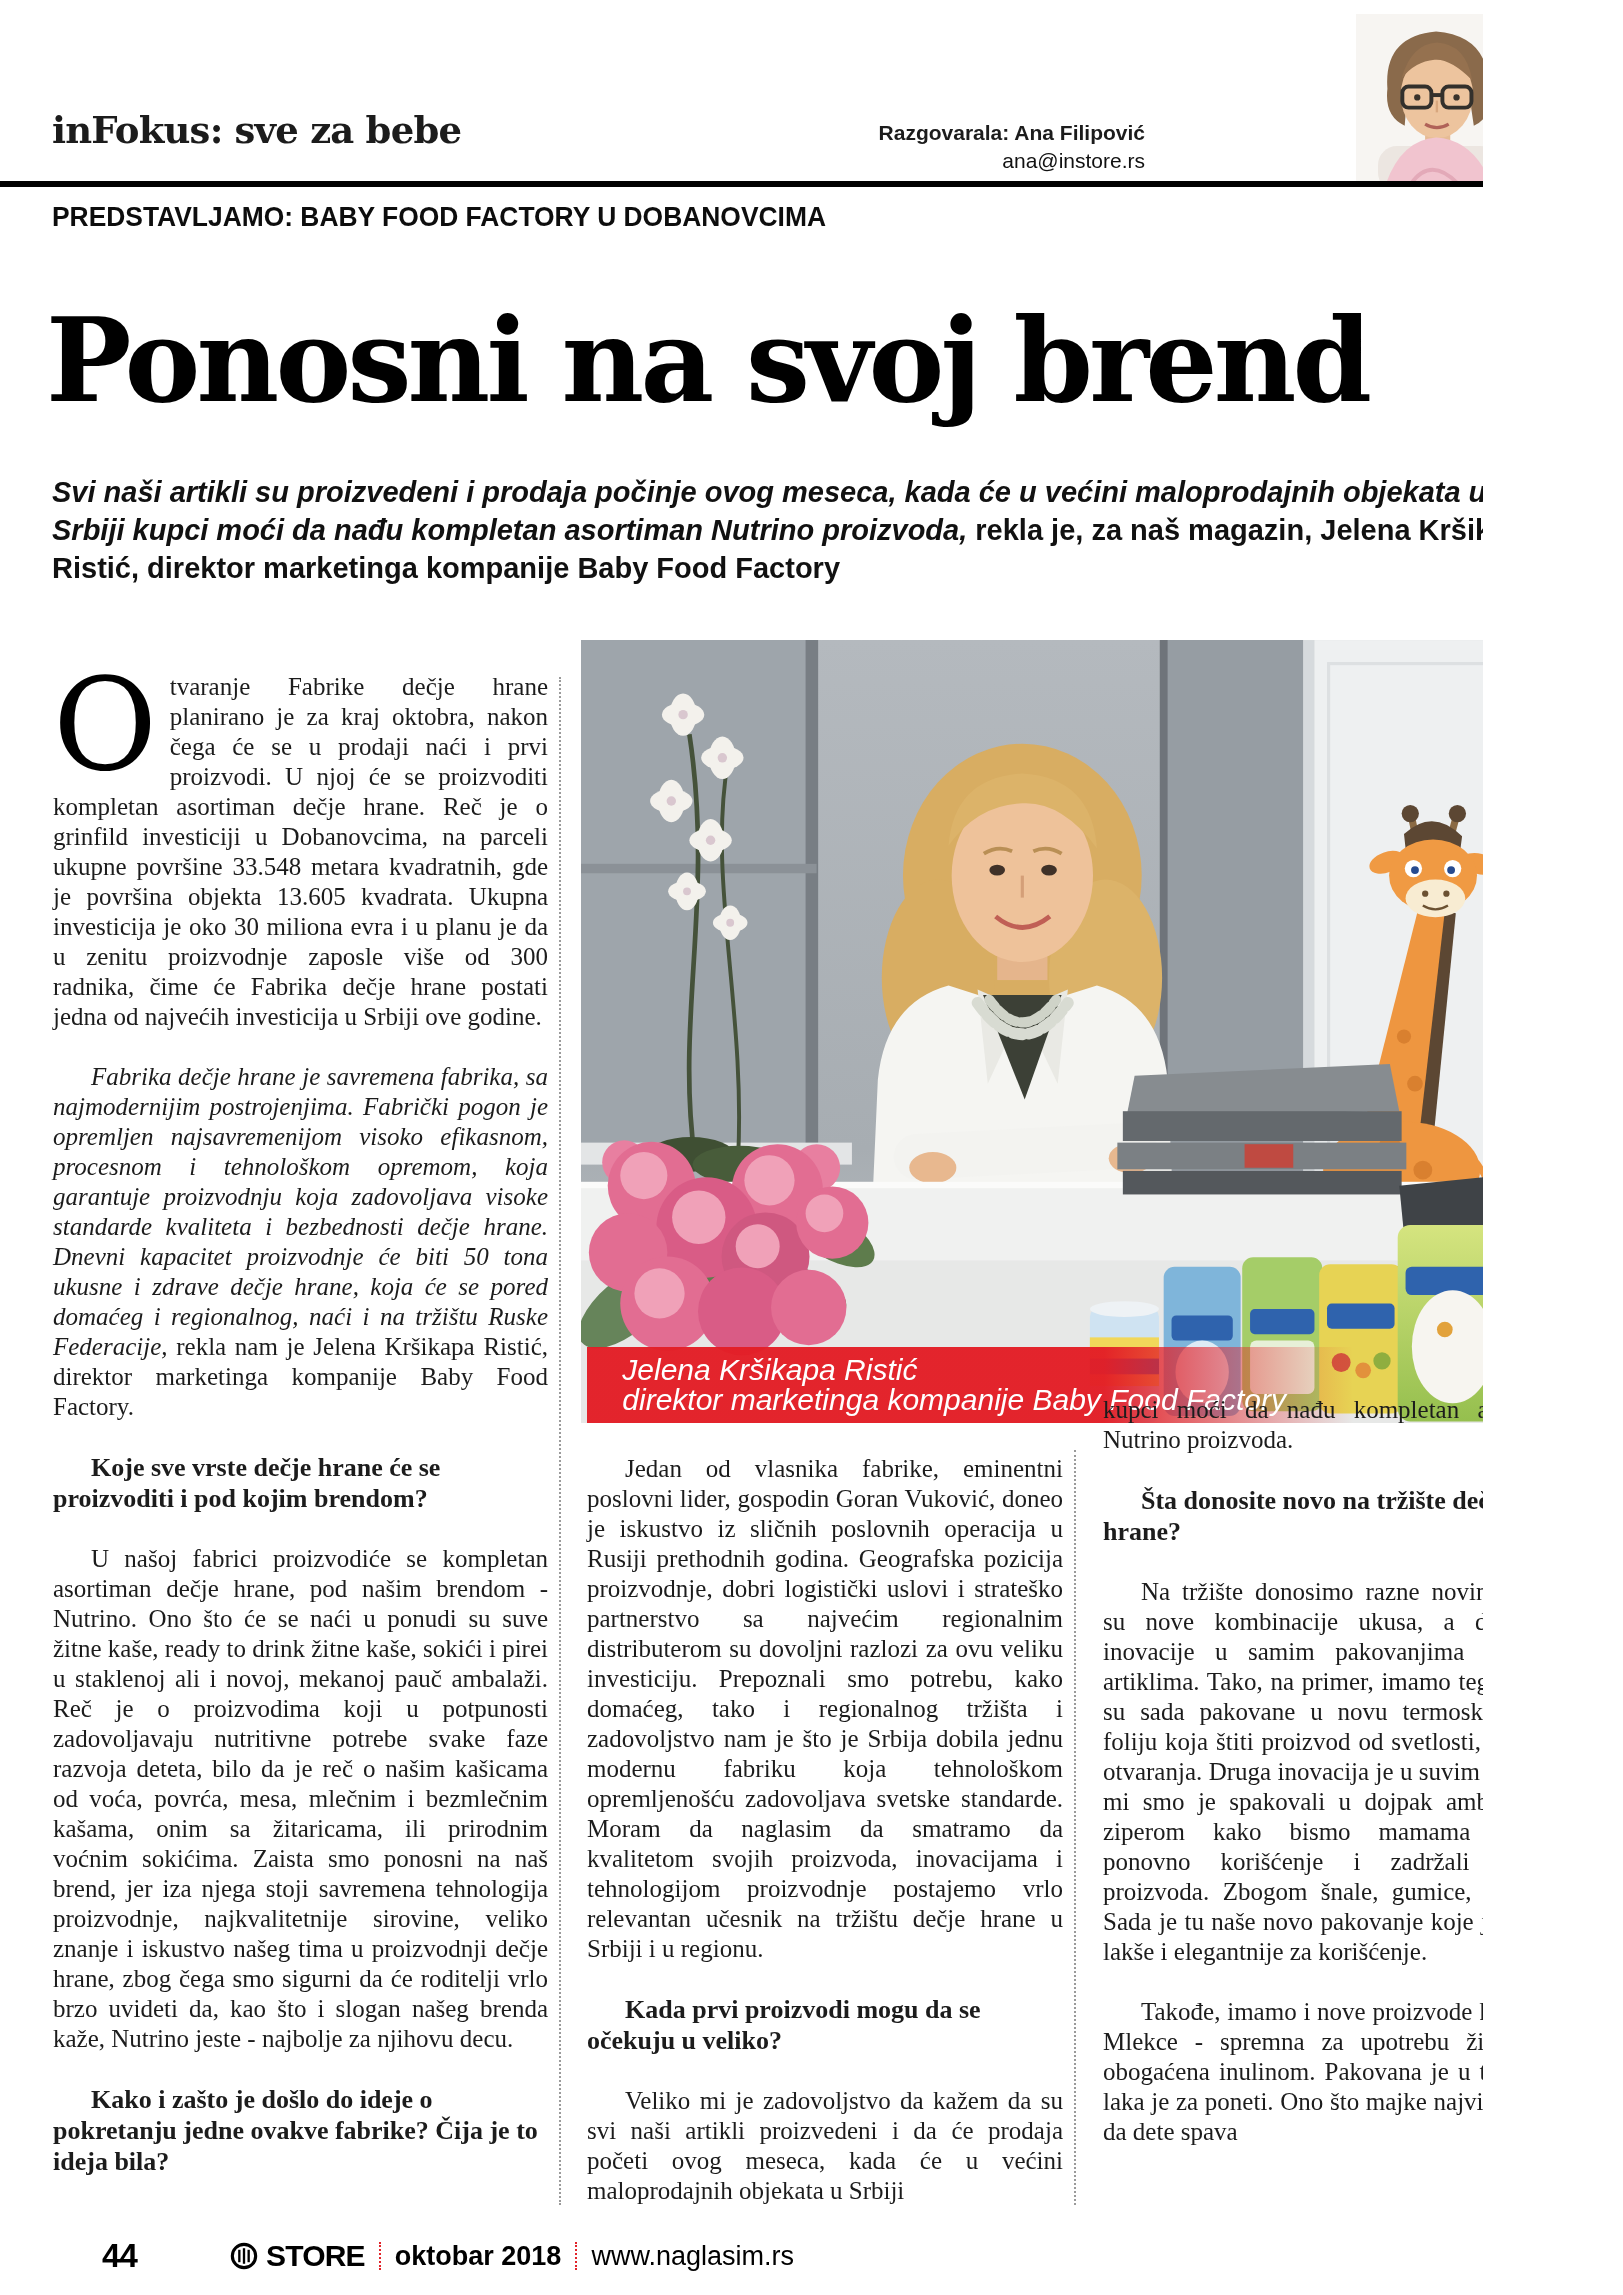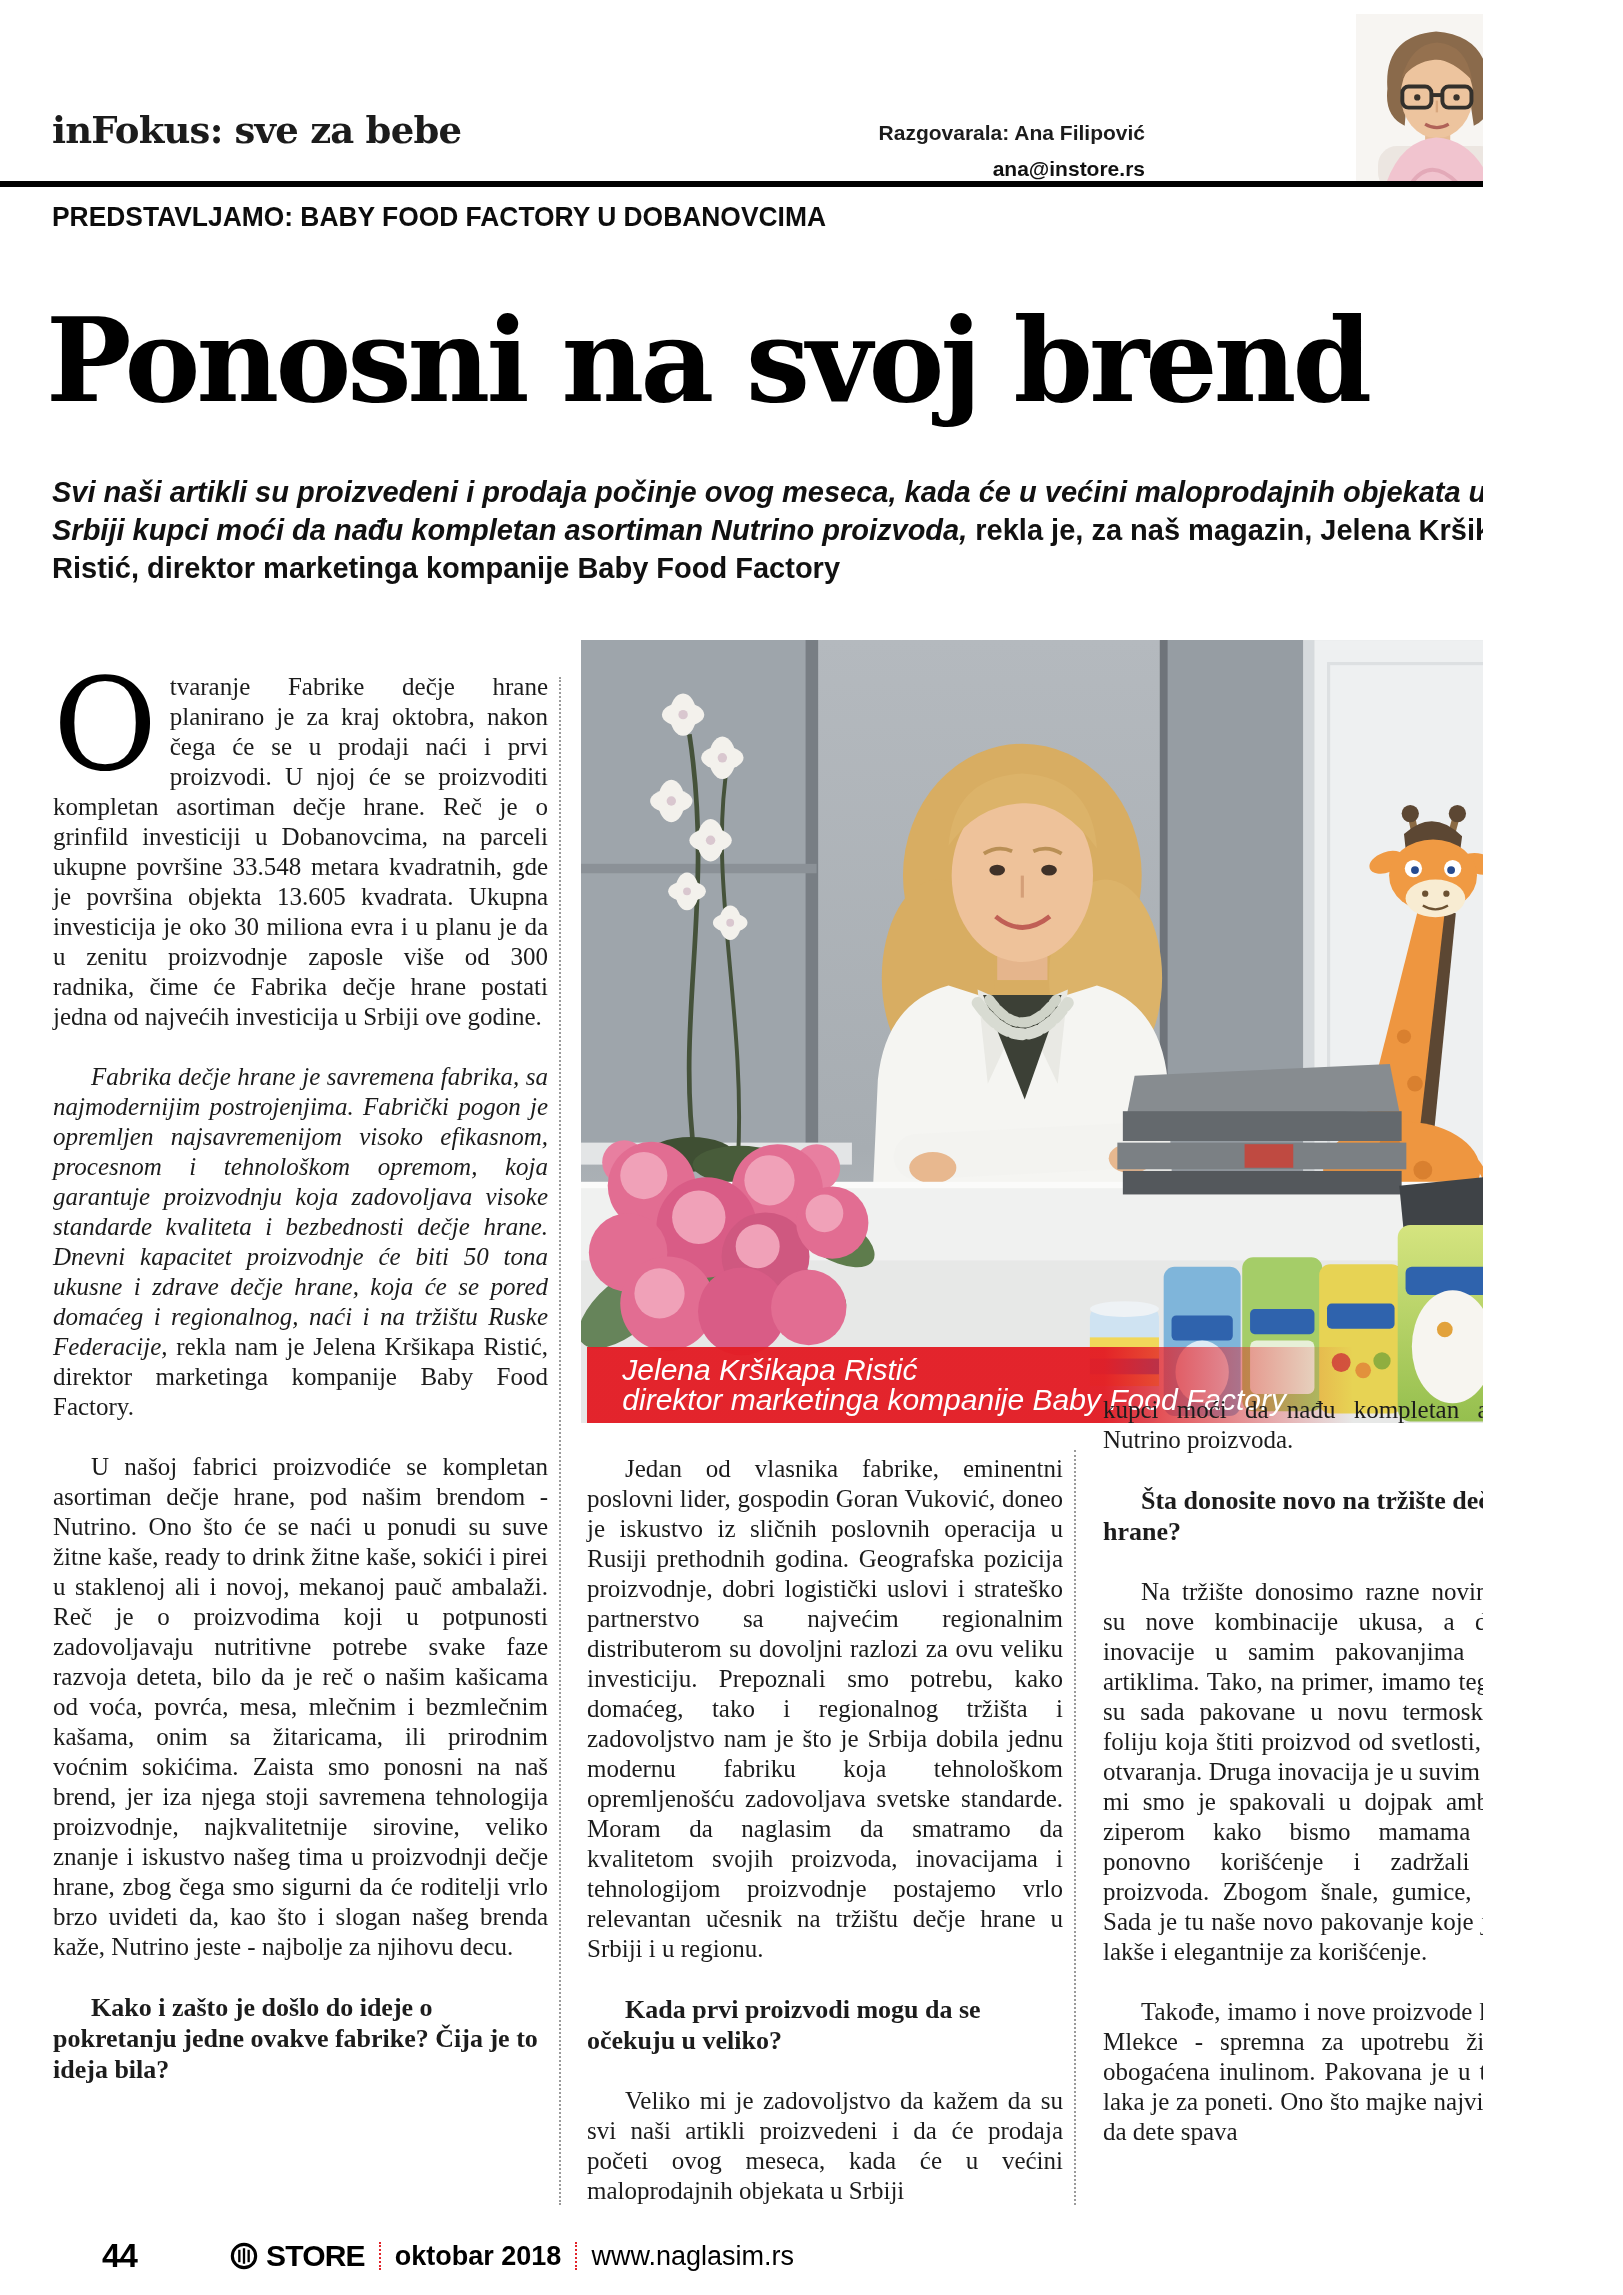--- a/index.html
+++ b/index.html
@@ -11,21 +11,21 @@
   .section-title {
     position:absolute; left:52px; top:108px;
     font-family:"DejaVu Serif", serif; font-weight:bold;
     font-size:37px; letter-spacing:-0.8px; white-space:nowrap;
   }
   .byline-block {
     position:absolute; right:338px; top:119px; text-align:right;
     font-family:"Liberation Sans", sans-serif; font-size:21px; line-height:27.5px;
   }
   .byline-name { font-weight:bold; }
-  .byline-email { font-weight:bold; color:#111; text-decoration:none; display:block;margin-top:8px; }
+  .byline-email { font-weight:normal; color:#111; text-decoration:none; display:block; }
   .author-photo {
     position:absolute; left:1356px; top:14px; width:161px; height:170px;
     background:#f7f5f2; overflow:hidden;
   }
   .top-rule { position:absolute; left:0; top:181px; width:1623px; height:5.5px; background:#000; }
   .kicker {
     position:absolute; left:52px; top:201px;
     font-family:"Liberation Sans", sans-serif; font-weight:bold; font-size:27.5px;
     transform:scaleX(0.96); transform-origin:left top; white-space:nowrap; color:#0d0d0d;
   }
@@ -127,20 +127,21 @@
   <div class="lead">
     <span class="it">Svi naši artikli su proizvedeni i prodaja počinje ovog meseca, kada će u većini maloprodajnih objekata u Srbiji kupci moći da nađu kompletan asortiman Nutrino proizvoda,</span><span> rekla je, za naš magazin, Jelena Kršikapa Ristić, direktor marketinga kompanije Baby Food Factory</span>
   </div>
 
   <div class="vdiv vdiv1"></div>
   <div class="vdiv vdiv2"></div>
 
   <div class="col col1">
     <p><span class="dropcap">O</span><span>tvaranje Fabrike dečje hrane planirano je za kraj oktobra, nakon čega će se u prodaji naći i prvi proizvodi. U njoj će se proizvoditi kompletan asortiman dečje hrane. Reč je o grinfild investiciji u Dobanovcima, na parceli ukupne površine 33.548 metara kvadratnih, gde je površina objekta 13.605 kvadrata. Ukupna investicija je oko 30 miliona evra i u planu je da u zenitu proizvodnje zaposle više od 300 radnika, čime će Fabrika dečje hrane postati jedna od najvećih investicija u Srbiji ove godine.</span></p>
     <p class="ind"><i>Fabrika dečje hrane je savremena fabrika, sa najmodernijim postrojenjima. Fabrički pogon je opremljen najsavremenijom visoko efikasnom, procesnom i tehnološkom opremom, koja garantuje proizvodnju koja zadovoljava visoke standarde kvaliteta i bezbednosti dečje hrane. Dnevni kapacitet proizvodnje će biti 50 tona ukusne i zdrave dečje hrane, koja će se pored domaćeg i regionalnog, naći i na tržištu Ruske Federacije,</i><span> rekla nam je Jelena Kršikapa Ristić, direktor marketinga kompanije Baby Food Factory.</span></p>
+    <p class="q">Koje sve vrste dečje hrane će se proizvoditi i pod kojim brendom?</p>
     <p class="ind">U našoj fabrici proizvodiće se kompletan asortiman dečje hrane, pod našim brendom - Nutrino. Ono što će se naći u ponudi su suve žitne kaše, ready to drink žitne kaše, sokići i pirei u staklenoj ali i novoj, mekanoj pauč ambalaži. Reč je o proizvodima koji u potpunosti zadovoljavaju nutritivne potrebe svake faze razvoja deteta, bilo da je reč o našim kašicama od voća, povrća, mesa, mlečnim i bezmlečnim kašama, onim sa žitaricama, ili prirodnim voćnim sokićima. Zaista smo ponosni na naš brend, jer iza njega stoji savremena tehnologija proizvodnje, najkvalitetnije sirovine, veliko znanje i iskustvo našeg tima u proizvodnji dečje hrane, zbog čega smo sigurni da će roditelji vrlo brzo uvideti da, kao što i slogan našeg brenda kaže, Nutrino jeste - najbolje za njihovu decu.</p>
     <p class="q">Kako i zašto je došlo do ideje o pokretanju jedne ovakve fabrike? Čija je to ideja bila?</p>
   </div>
 
   <div class="photo">
     <svg width="929" height="783" viewBox="0 0 1183 997">
       <defs>
         <linearGradient id="wallG" x1="0" y1="0" x2="0" y2="1">
           <stop offset="0" stop-color="#b4b9be"></stop>
             <stop offset="0.65" stop-color="#a7adb2"></stop>

